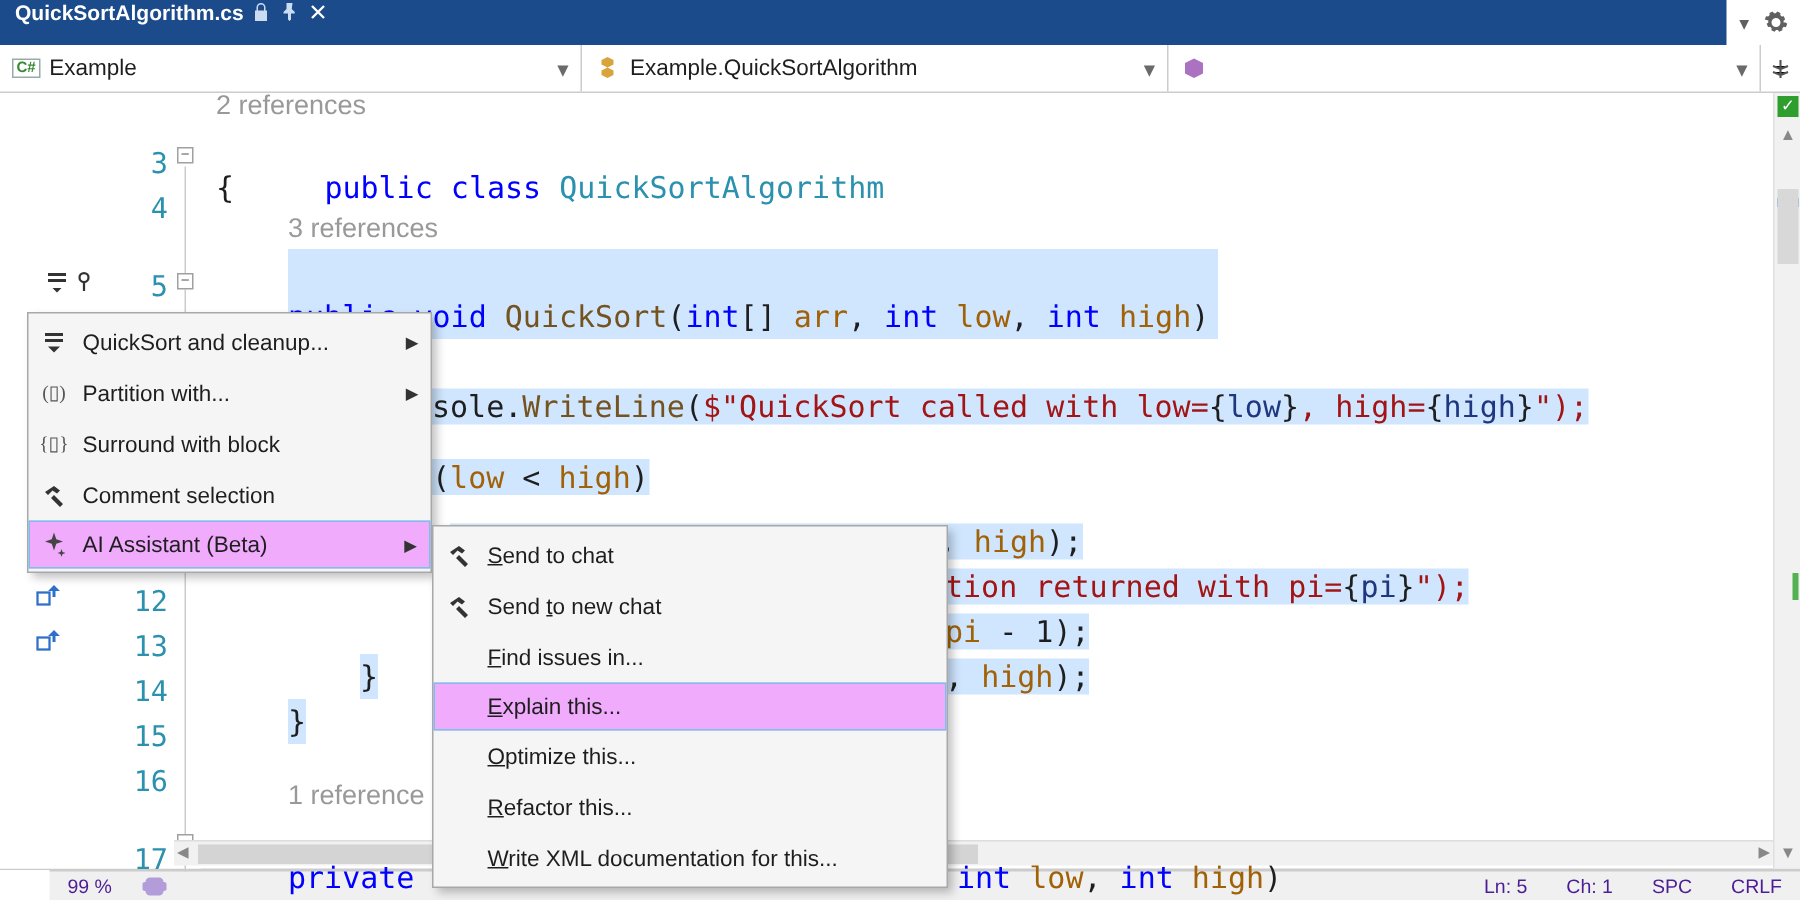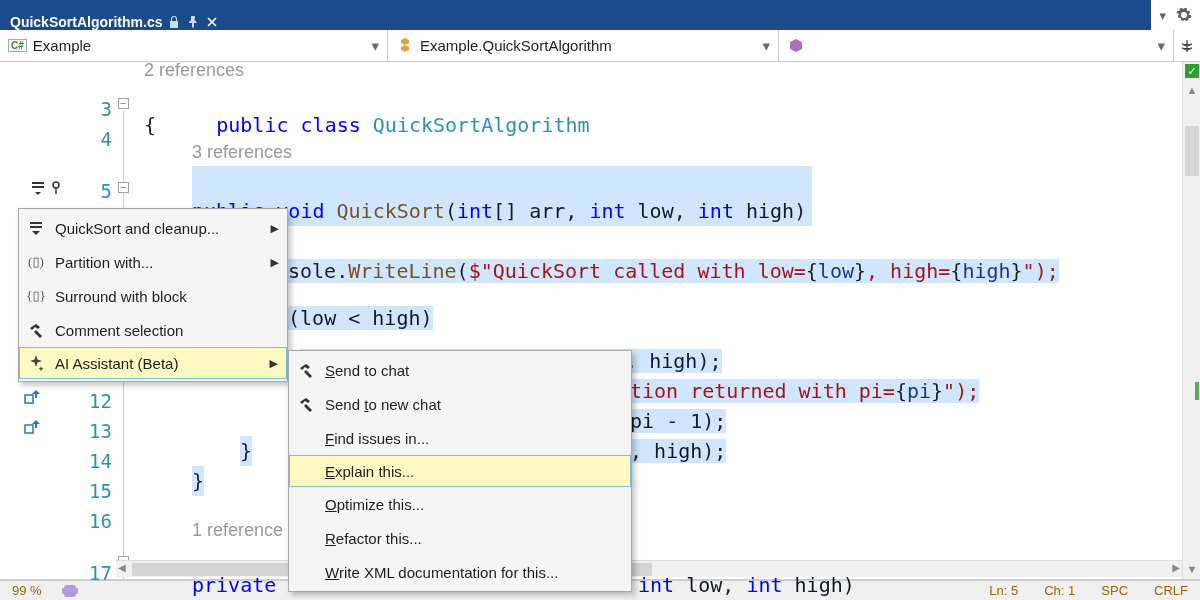--- a/index.html
+++ b/index.html
@@ -13,21 +13,21 @@
     height: 600px;
     overflow: hidden;
     position: relative;
   }
 
   
   .tabbar {
     background: #1c4b8c;
     height: 30px;
     display: flex;
-    align-items: flex-end;
+    align-items: flex-start;
   }
   .tab {
     background: #1c4b8c;
     color: #ffffff;
     display: flex;
     align-items: center;
     padding: 0 8px 0 10px;
     font-size: 14px;
     font-weight: bold;
     gap: 6px;
@@ -131,21 +131,21 @@
   }
   .codeview .line { position:absolute; left:0; }
   .sel { background:#d0e6ff; }
   
   .kw  { color:#0000ff; }
   .typ { color:#2b91af; }
   .str { color:#a31515; }
   .pln { color:#1e1e1e; }
   .mth { color:#74531f; }
   .interp { color:#1f377f; }
-  .prm { color:#0f172a;margin-top:37px; }
+  .prm { color:#a16207;margin-top:37px; }
 
   
   .minimap {
     width: 18px;
     background:#f1f1f1;
     position:relative;
     border-left:1px solid #e0e0e0;
   }
   .minimap .ok {
     position:absolute; top:2px; left:2px; width:14px;height:14px;
@@ -170,37 +170,38 @@
     z-index: 50;
   }
   .ctxmenu .row {
     display:flex; align-items:center;
     height: 34px;
     padding: 0 28px 0 6px;
     gap: 8px;
     position:relative;
   }
   .ctxmenu .row .ic { width:22px; display:flex; justify-content:center; color:#444;}
-  .ctxmenu .row.hover { background:#fef9c3; border:1px solid #7cc0e8; height:32px; padding:0 27px 0 5px;}
+  .ctxmenu .row.hover { background:#f0abfc; border:1px solid #7cc0e8; height:32px; padding:0 27px 0 5px;}
   .ctxmenu .row .sub {
     position:absolute; right:8px; font-size:11px; color:#333;
   }
   .u { text-decoration: underline; }
 
   
   .statusbar {
     height: 20px;
     background:#f0f0f0;
     display:flex;
     align-items:center;
     font-size:13px;
-    color:#a16207;
+    color:#4c1d95;
     padding: 0 6px;
     gap: 14px;
     border-top:1px solid #ccc;
+    margin-left:33px;
   }
   .statusbar .spacer{flex:1;}
   .statusbar .cell{padding:0 6px;}
 
   
   .glyph {
     position:absolute;
     font-size:14px;
     color:#3573c2;
   }

